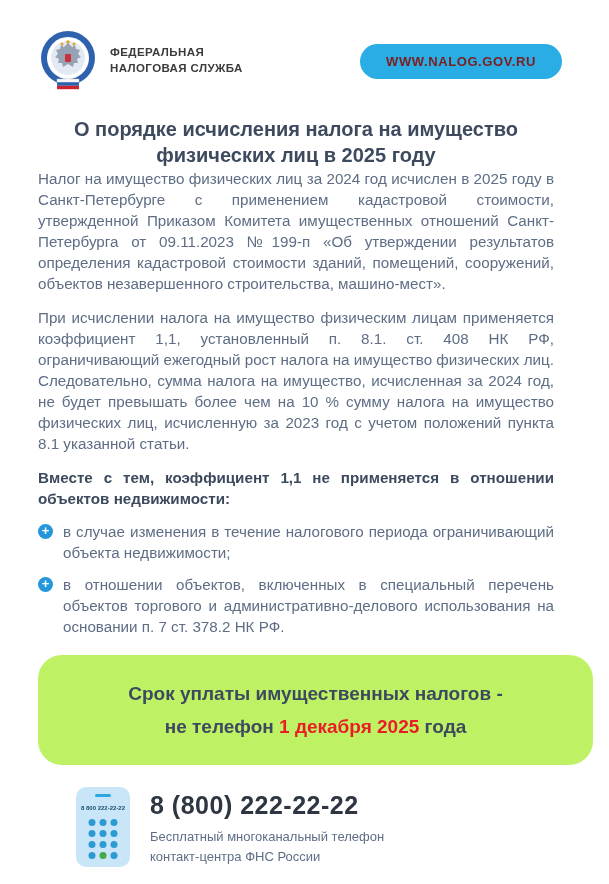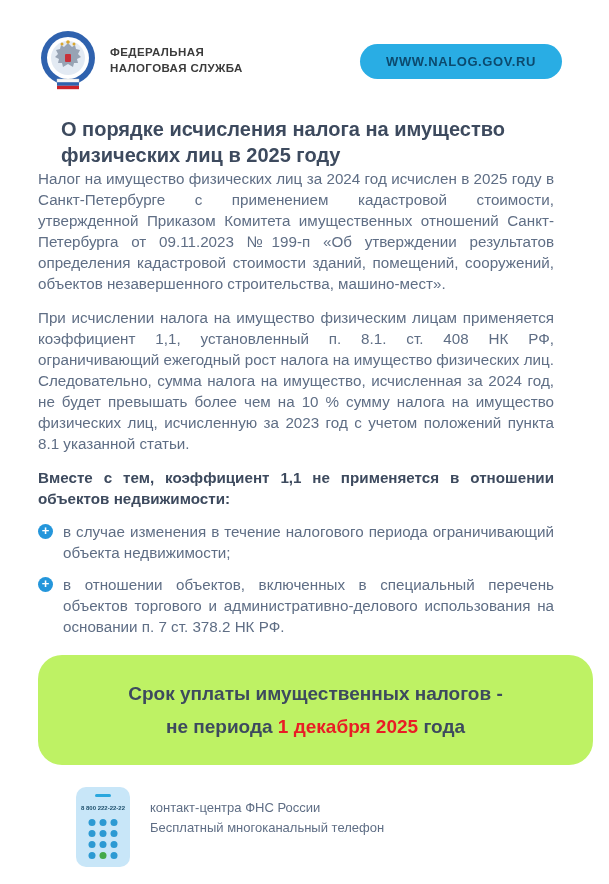--- a/index.html
+++ b/index.html
@@ -16,29 +16,30 @@
   .header {
     display:flex; align-items:center; justify-content:space-between;
     padding:30px 30px 0 40px;
   }
   .logo-group { display:flex; align-items:center; gap:14px; }
   .org-name {
     font-size:11.5px; font-weight:bold; color:#3b3b3b;
     line-height:1.35; letter-spacing:0.4px; text-transform:uppercase;
   }
   .site-badge {
-    background:#29ade4; color:#0c4a6e;
+    background:#29ade4; color:#7f1d1d;
     font-size:13px; font-weight:bold; letter-spacing:0.6px;
     padding:10px 26px; border-radius:20px;
     cursor:pointer;
   }
 
   
   .title {
     margin:24px auto 0; max-width:470px;
+    text-align:center;
     font-size:20px; font-weight:bold; line-height:26px;
     color:#3d4a5e;
   }
 
   
   .content { padding:0 38px; }
   .content p {
     text-align:justify;
     font-size:15.2px; line-height:21px;
     margin-top:13px;
@@ -164,21 +165,21 @@
         <span class="bullet-text">в случае изменения в течение налогового периода ограничивающий объекта недвижимости;</span>
       </div>
       <div class="bullet-item">
         <span class="plus-icon"></span>
         <span class="bullet-text">в отношении объектов, включенных в специальный перечень объектов торгового и административно-делового использования на основании п. 7 ст. 378.2 НК РФ.</span>
       </div>
     </div>
 
     <div class="callout">
       <div>Срок уплаты имущественных налогов -</div>
-      <div><span>не периода </span><span class="red">1 декабря 2025</span><span> года</span></div>
+      <div><span>не телефон </span><span class="red">1 декабря 2025</span><span> года</span></div>
     </div>
 
     <div class="contact">
       <div class="phone-icon">
         <span class="speaker"></span>
         <span class="mini-label">8 800 222-22-22</span>
         <span class="dots">
           <span class="dot"></span>
             <span class="dot"></span>
             <span class="dot"></span>
@@ -187,21 +188,22 @@
             <span class="dot"></span>
           <span class="dot"></span>
             <span class="dot"></span>
             <span class="dot"></span>
           <span class="dot"></span>
             <span class="dot green"></span>
             <span class="dot"></span>
         </span>
       </div>
       <div class="contact-text">
+        <div class="phone-number">8 (800) 222-22-22</div>
         <div class="phone-desc">
+          <div>Бесплатный многоканальный телефон</div>
           <div>контакт-центра ФНС России</div>
-          <div>Бесплатный многоканальный телефон</div>
         </div>
       </div>
     </div>
   </div>
 
 </div>
 
 </body></html>

